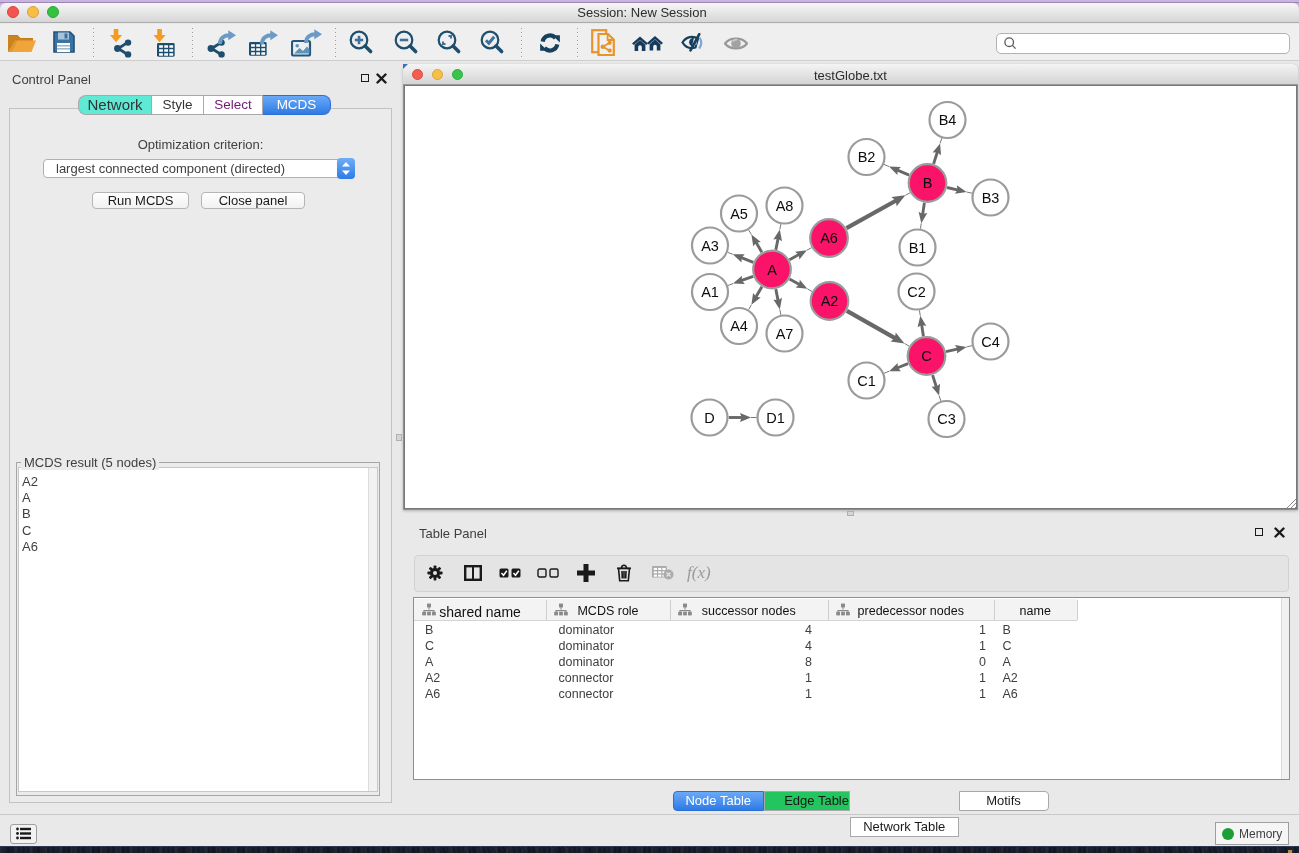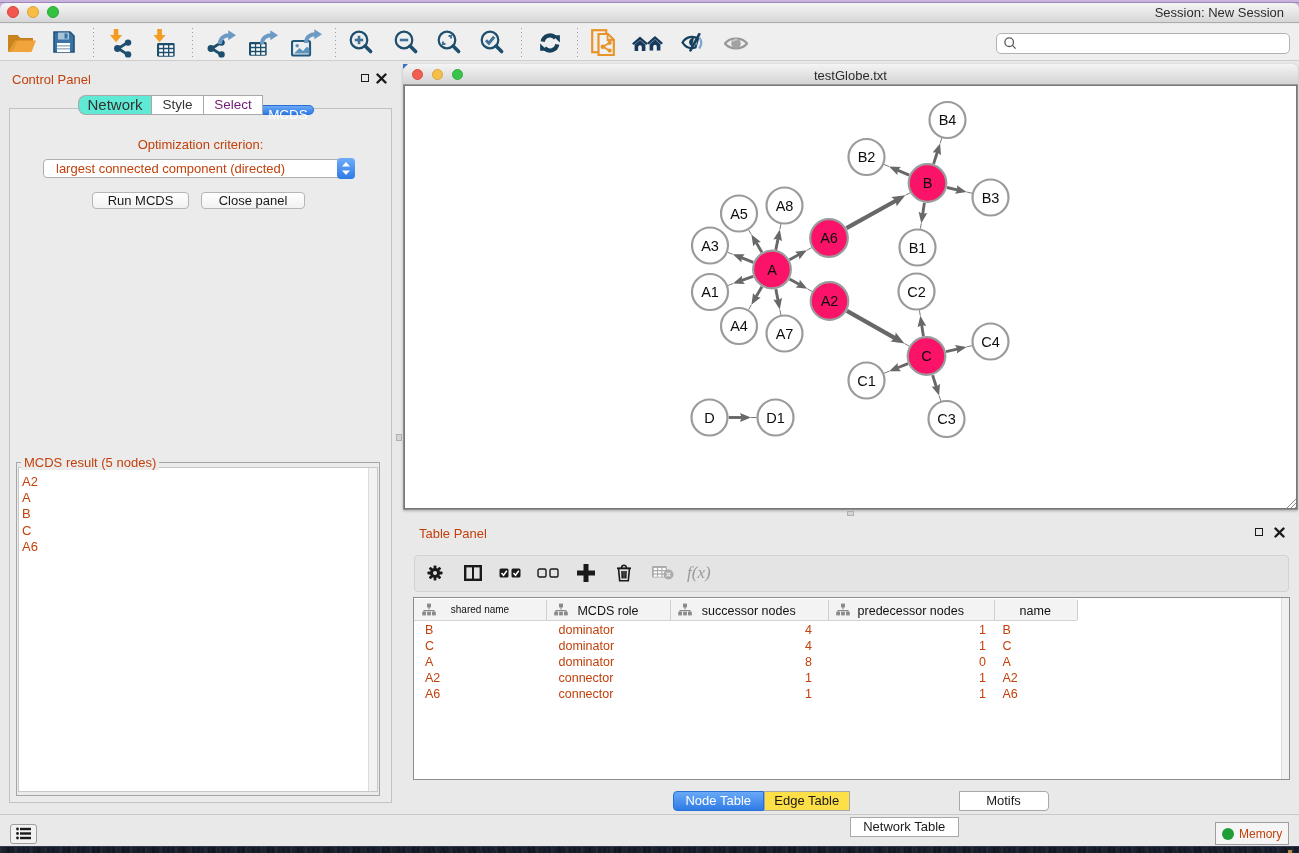--- a/index.html
+++ b/index.html
@@ -1,31 +1,31 @@
 <!DOCTYPE html>
 <html><head>
 <meta charset="utf-8">
 <style>
 * { margin:0; padding:0; box-sizing:border-box; }
 html,body { width:1299px; height:853px; overflow:hidden; }
 body { font-family:"Liberation Sans", sans-serif; background:#e9e9e9; position:relative; }
 .abs { position:absolute; }
-.tx { position:absolute; white-space:nowrap; color:#c2410c; }
+.tx { position:absolute; white-space:nowrap; color:#404040; }
 </style>
 </head>
 <body>
 
 <div class="abs" style="left:0;top:0;width:1299px;height:10px;background:#c9b4dd;"></div>
 <div class="abs" style="left:0;top:2px;width:1299px;height:1px;background:#9c87b8;"></div>
 
 <div class="abs" style="left:0;top:3px;width:1299px;height:20px;background:linear-gradient(#f6f6f6,#d6d6d6);border-radius:6px 6px 0 0;border-bottom:1px solid #ababab;"></div>
 <div class="abs" style="left:7px;top:6px;width:12px;height:12px;border-radius:50%;background:#f2564f;border:0.5px solid #d8443e;"></div>
 <div class="abs" style="left:27px;top:6px;width:12px;height:12px;border-radius:50%;background:#f7bd45;border:0.5px solid #d9a33a;"></div>
 <div class="abs" style="left:47px;top:6px;width:12px;height:12px;border-radius:50%;background:#34c140;border:0.5px solid #2aa834;"></div>
-<div class="tx" style="left:0;top:5px;width:1284px;text-align:right;font-size:13px;color:#2c2c2c;">Session: New Session</div>
+<div class="tx" style="left:0;top:5px;width:1284px;text-align:center;font-size:13px;color:#2c2c2c;">Session: New Session</div>
 
 <div class="abs" style="left:0;top:24px;width:1299px;height:37px;background:#efefef;border-bottom:1px solid #cdcdcd;"></div>
 <svg class="abs" style="left:7px;top:31px" width="30" height="24" viewBox="0 0 30 24">
     <path d="M1 4 h9.5 l2.8 3 H26 v3 H1 Z" fill="#b97818"></path>
     <path d="M1 21 V4.5 h9.5 l2.8 3 H26 l0 2 Z" fill="#c98420"></path>
     <path d="M5.5 21 L9.8 9.5 H29 L24.5 21 Z" fill="#f1a33c"></path>
     <path d="M1 21 L5.5 21 9.8 9.5 8 9.5 Z" fill="#e09a30"></path>
   </svg>
 <svg class="abs" style="left:52px;top:30px" width="24" height="25" viewBox="0 0 24 25">
     <path d="M2 2 h16 l4 4 v16 h-20 Z" fill="#3a72a4" stroke="#235179" stroke-width="1.6"></path>
@@ -199,21 +199,21 @@
 <svg class="abs" style="left:376px;top:73px;" width="11" height="11" viewBox="0 0 11 11">
     <path d="M1.5 1.5 L9.5 9.5 M9.5 1.5 L1.5 9.5" stroke="#1a1a1a" stroke-width="2.4" stroke-linecap="round"></path>
   </svg>
 
 <div class="abs" style="left:9px;top:108px;width:383px;height:695px;border:1px solid #c2c2c2;background:#ebebeb;"></div>
 
 <div class="abs" style="left:78px;top:95px;height:20px;display:flex;">
  <div style="width:73px;background:#5eead4;border:1px solid #a8a8a8;border-right:none;border-radius:8px 0 0 8px;font-size:15px;color:#333;text-align:center;line-height:18px;">Network</div>
  <div style="width:52px;background:#fff;border:1px solid #a8a8a8;border-right:none;font-size:13.5px;color:#333;text-align:center;line-height:18px;">Style</div>
  <div style="width:60px;background:#fff;border:1px solid #a8a8a8;font-size:13.5px;color:#701a75;text-align:center;line-height:18px;">Select</div>
- <div style="width:51px;background:linear-gradient(#6aa9f7,#2e7be6);border:1px solid #2a6fd4;border-left:none;border-radius:0 8px 8px 0;font-size:13.5px;color:#fff;text-align:center;line-height:18px;margin-top:10px;">MCDS</div>
+ <div style="width:68px;background:linear-gradient(#6aa9f7,#2e7be6);border:1px solid #2a6fd4;border-left:none;border-radius:0 8px 8px 0;font-size:13.5px;color:#fff;text-align:center;line-height:18px;">MCDS</div>
 </div>
 
 <div class="tx" style="left:9px;top:137px;width:383px;text-align:center;font-size:13px;">Optimization criterion:</div>
 
 <div class="abs" style="left:43px;top:159px;width:312px;height:19px;background:#fff;border:1px solid #b0b0b0;border-radius:4px;"></div>
 <div class="tx" style="left:56px;top:161px;font-size:13px;">largest connected component (directed)</div>
 <div class="abs" style="left:337px;top:158px;width:18px;height:21px;background:linear-gradient(#6fadf8,#2e7be6);border-radius:4px;"></div>
 <svg class="abs" style="left:340px;top:161px;" width="12" height="15" viewBox="0 0 12 15">
     <path d="M6 1 L10 5.6 H2 Z" fill="#fff"></path>
     <path d="M6 14 L2 9.4 H10 Z" fill="#fff"></path>
@@ -422,21 +422,21 @@
 <div class="abs" style="left:414px;top:599px;width:663px;height:22px;background:#f3f3f3;border-bottom:1px solid #d4d4d4;"></div>
 <svg class="abs" style="left:422.0px;top:603px" width="14" height="13" viewBox="0 0 14 13">
     <path d="M7 4 v2.4 M2 9 V7.6 h10 V9" stroke="#8a8a8a" fill="none" stroke-width="1.1"></path>
     <g fill="#8a8a8a">
       <rect x="5" y="0.6" width="4" height="3.8"></rect>
       <rect x="0.2" y="8.8" width="3.8" height="3.6"></rect>
       <rect x="5.1" y="8.8" width="3.8" height="3.6"></rect>
       <rect x="10" y="8.8" width="3.8" height="3.6"></rect>
     </g>
   </svg>
-<div class="tx" style="left:414px;top:603.5px;width:132px;text-align:center;font-size:10px;color:#111;">shared name</div>
+<div class="tx" style="left:414px;top:603.5px;width:132px;text-align:center;font-size:14px;color:#111;">shared name</div>
 <div class="abs" style="left:546.0px;top:600px;width:1px;height:20px;background:#cfcfcf;"></div>
 <svg class="abs" style="left:554.0px;top:603px" width="14" height="13" viewBox="0 0 14 13">
     <path d="M7 4 v2.4 M2 9 V7.6 h10 V9" stroke="#8a8a8a" fill="none" stroke-width="1.1"></path>
     <g fill="#8a8a8a">
       <rect x="5" y="0.6" width="4" height="3.8"></rect>
       <rect x="0.2" y="8.8" width="3.8" height="3.6"></rect>
       <rect x="5.1" y="8.8" width="3.8" height="3.6"></rect>
       <rect x="10" y="8.8" width="3.8" height="3.6"></rect>
     </g>
   </svg>
@@ -487,21 +487,21 @@
 <div class="tx" style="left:828px;top:671.0px;width:158px;text-align:right;font-size:12.5px;">1</div>
 <div class="tx" style="left:1002.5px;top:671.0px;font-size:12.5px;">A2</div>
 <div class="tx" style="left:425px;top:687.0px;font-size:12.5px;">A6</div>
 <div class="tx" style="left:558.5px;top:687.0px;font-size:12.5px;">connector</div>
 <div class="tx" style="left:670px;top:687.0px;width:142px;text-align:right;font-size:12.5px;">1</div>
 <div class="tx" style="left:828px;top:687.0px;width:158px;text-align:right;font-size:12.5px;">1</div>
 <div class="tx" style="left:1002.5px;top:687.0px;font-size:12.5px;">A6</div>
 <div class="abs" style="left:1281px;top:598px;width:8px;height:181px;background:#f1f1f1;border-left:1px solid #dcdcdc;"></div>
 
 <div class="abs" style="left:673px;top:791px;width:90.5px;height:20px;background:linear-gradient(#6aa9f7,#2e7be6);border:1px solid #2a6fd4;color:#fff;border-radius:4px 0 0 4px;font-size:13px;text-align:center;line-height:18px;">Node Table</div>
-<div class="abs" style="left:763.5px;top:791px;width:86.5px;height:20px;background:#fde047;border:1px solid #a8a8a8;color:#1a1a1a;font-size:13px;text-align:center;line-height:18px;">Edge Table</div>
+<div class="abs" style="left:763.5px;top:791px;width:86.5px;height:20px;background:#22c55e;border:1px solid #a8a8a8;color:#1a1a1a;font-size:13px;text-align:right;line-height:18px;">Edge Table</div>
 <div class="abs" style="left:850px;top:791px;width:108.5px;height:20px;background:#fff;border:1px solid #a8a8a8;color:#1a1a1a;font-size:13px;text-align:center;line-height:18px;margin-top:26px;">Network Table</div>
 <div class="abs" style="left:958.5px;top:791px;width:90px;height:20px;background:#fff;border:1px solid #a8a8a8;color:#1a1a1a;border-radius:0 4px 4px 0;font-size:13px;text-align:center;line-height:18px;">Motifs</div>
 
 <div class="abs" style="left:0;top:814px;width:1299px;height:1px;background:#c9c9c9;"></div>
 <div class="abs" style="left:10px;top:824px;width:27px;height:20px;background:#f2f2f2;border:1px solid #9e9e9e;border-radius:3px;"></div>
 <svg class="abs" style="left:16px;top:827px;" width="15" height="13" viewBox="0 0 15 13">
     <g fill="#1a1a1a">
       <circle cx="1.5" cy="2" r="1.4"></circle>
       <rect x="4" y="0.8" width="11" height="2.4"></rect>
       <circle cx="1.5" cy="6.5" r="1.4"></circle>

